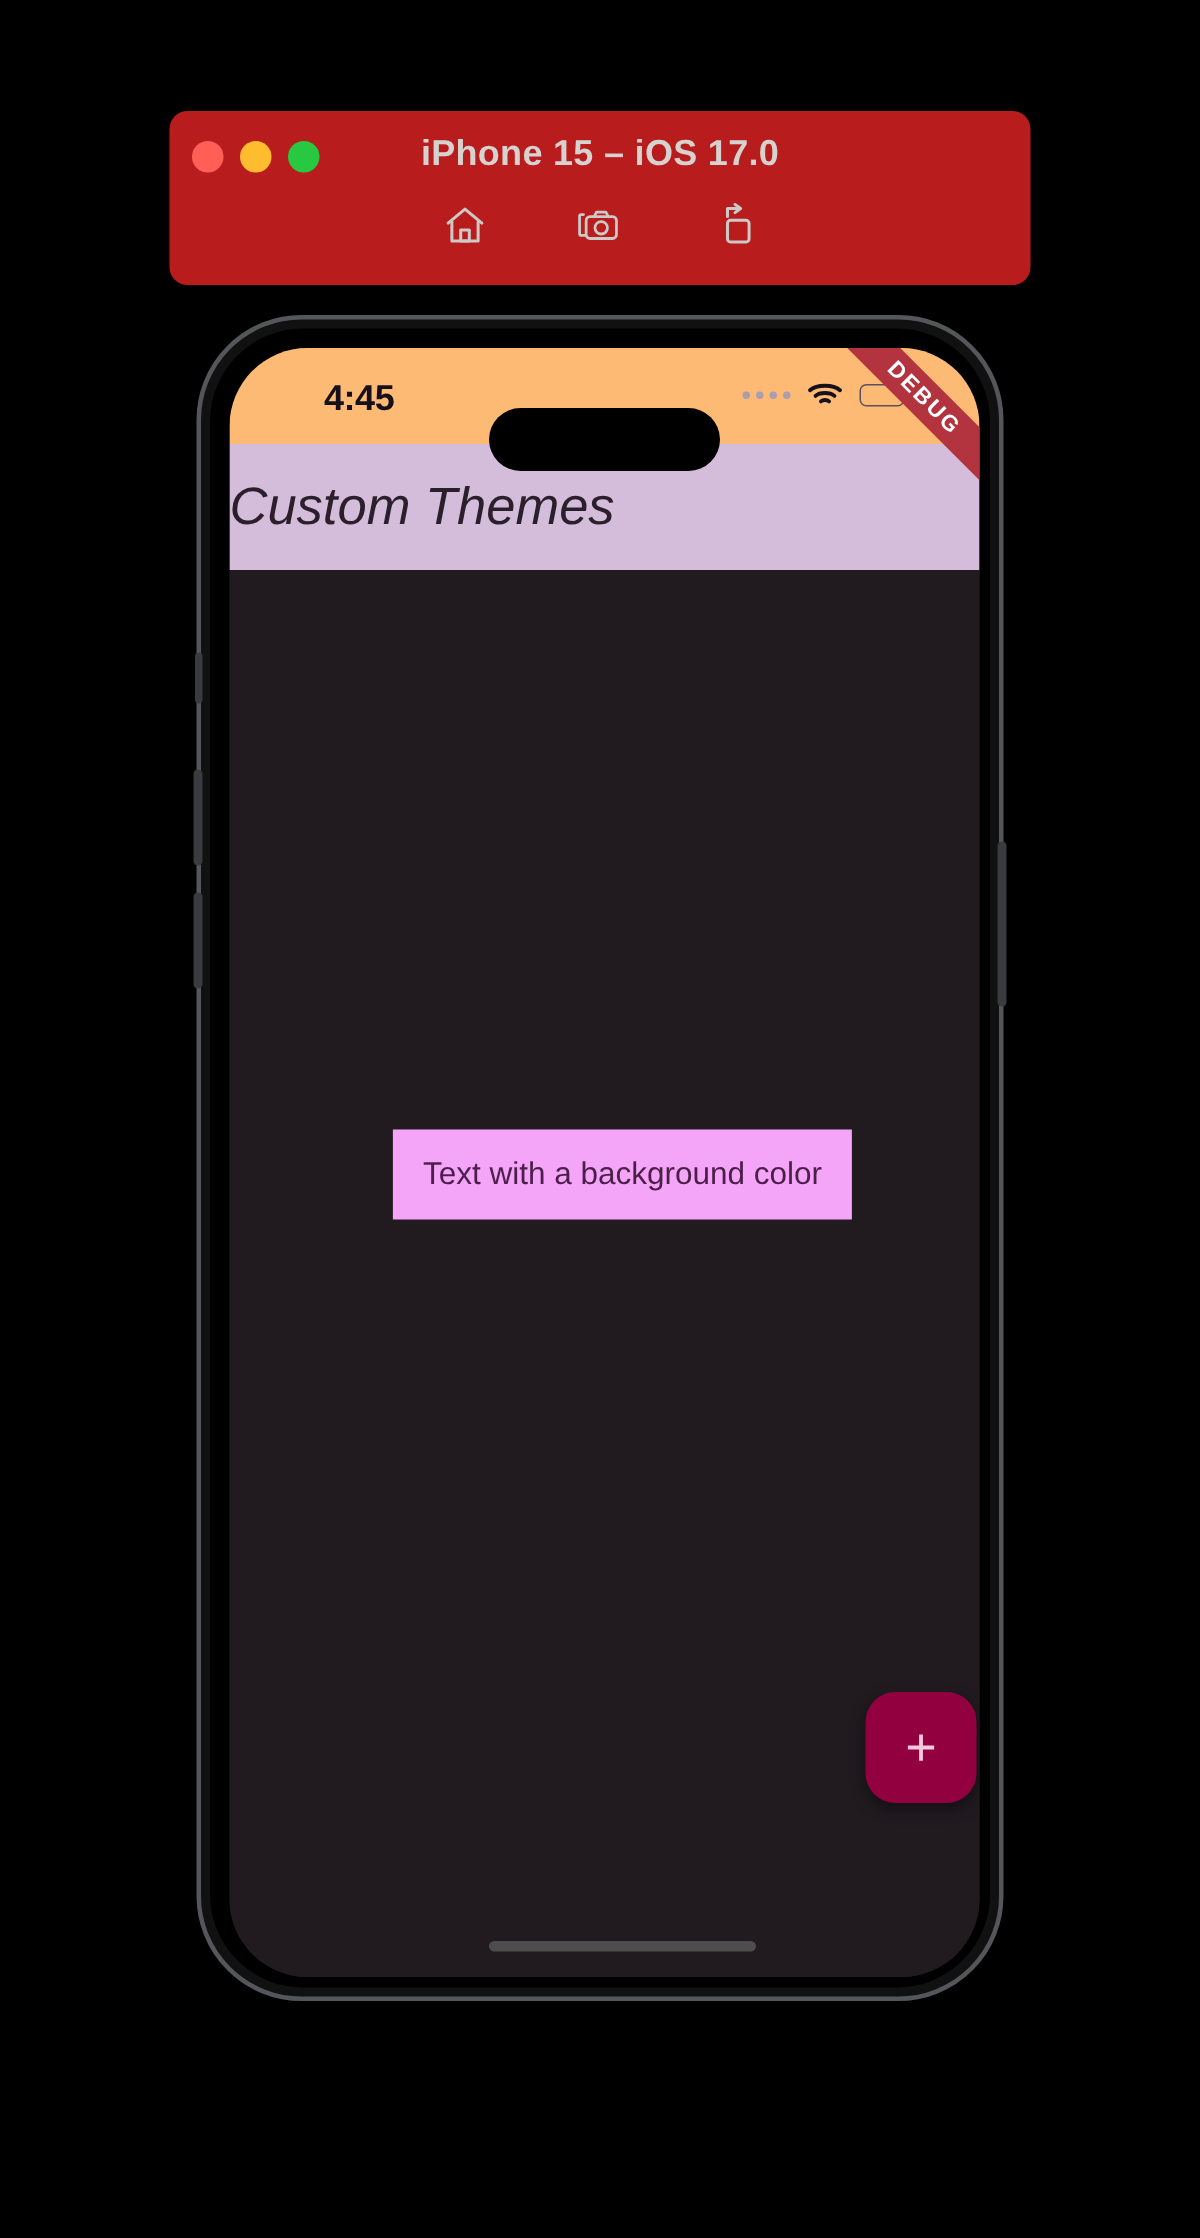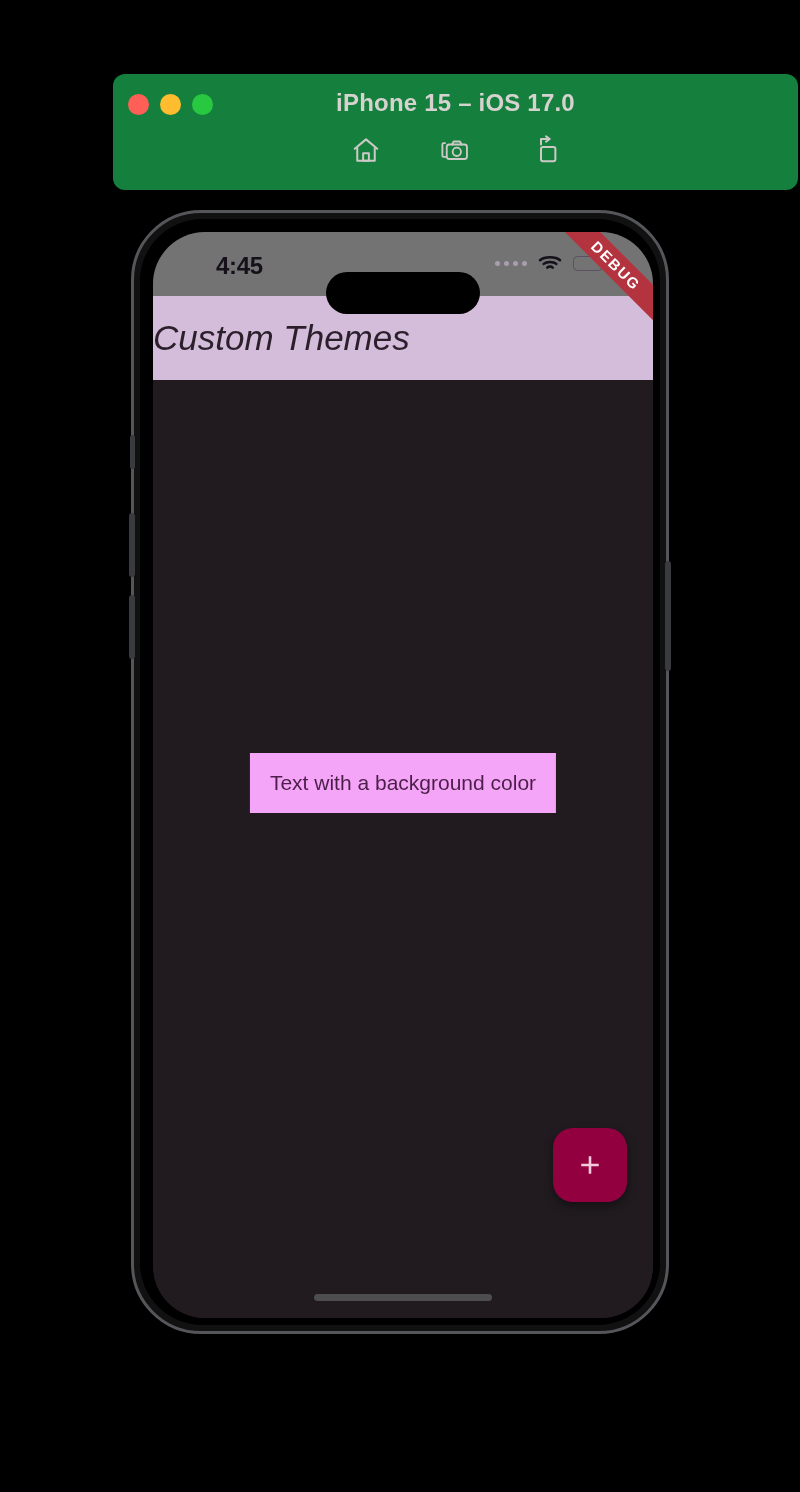--- a/index.html
+++ b/index.html
@@ -13,23 +13,23 @@
     position: relative;
     overflow: hidden;
     font-family: "Liberation Sans", sans-serif;
   }
 
   
   #sim-window {
     position: absolute;
     left: 113px;
     top: 74px;
-    width: 685px;
+    width: 574px;
     height: 116px;
-    background: #15803d;
+    background: #b91c1c;
     border-radius: 12px;
   }
   #sim-traffic-lights {
     position: absolute;
     left: 15px;
     top: 20px;
     display: flex;
     gap: 11px;
     align-items: center;
   }
@@ -109,21 +109,21 @@
     overflow: hidden;
     background: #211b20;
   }
 
   
   #status-bar {
     position: absolute;
     left: 0; top: 0;
     width: 100%;
     height: 64px;
-    background: #737373;
+    background: #fdba74;
     text-decoration: underline;
   }
   #status-time {
     position: absolute;
     left: 63px;
     top: 20px;
     font-size: 24px;
     font-weight: bold;
     color: #15101a;
     letter-spacing: -0.3px;
@@ -225,20 +225,21 @@
   }
 
   
   #screen-body {
     position: absolute;
     left: 0;
     top: 148px;
     width: 100%;
     bottom: 0;
     background: #211b20;
+    padding-left: 24px;
   }
   #text-chip {
     position: absolute;
     left: 50%;
     top: 373px;
     transform: translateX(-50%);
     background: #f5a5f7;
     padding: 18px 20px;
     white-space: nowrap;
   }

